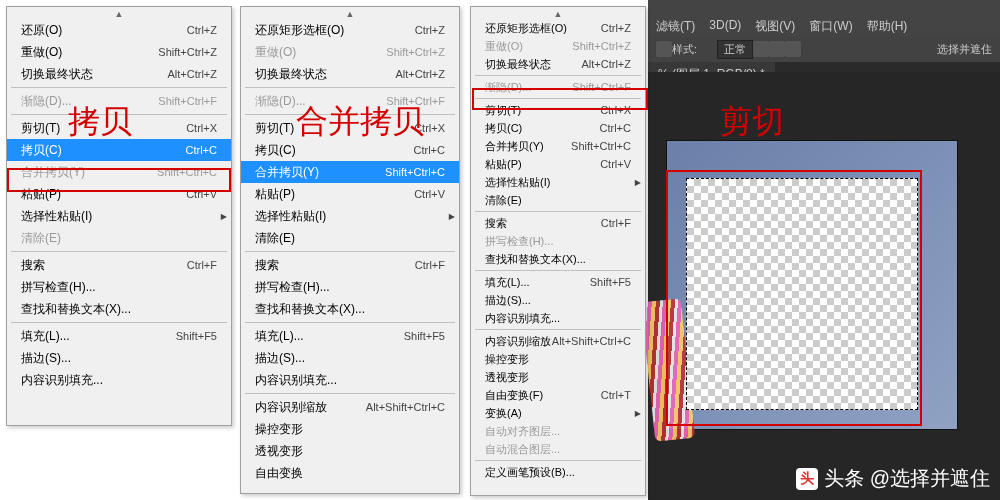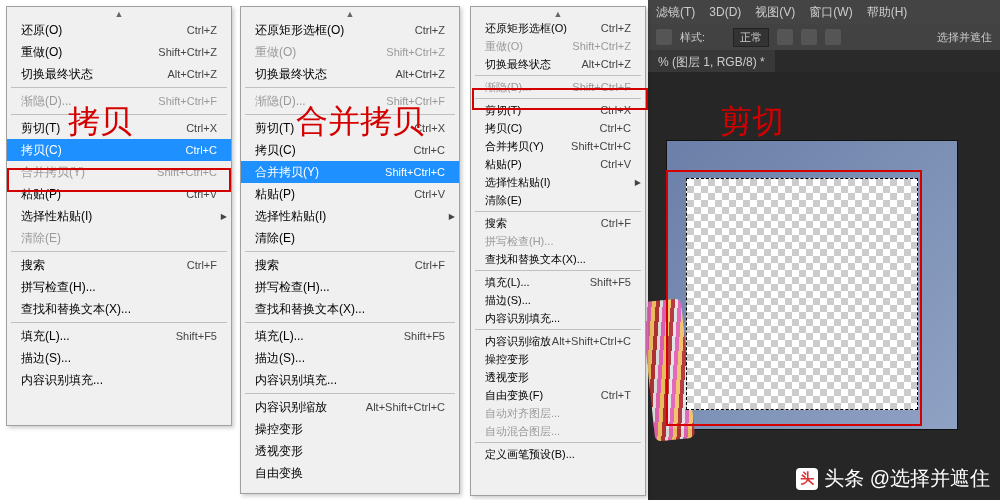--- a/index.html
+++ b/index.html
@@ -15,22 +15,22 @@
   .menu-item.disabled { color: #9a9a9a; }
   .menu-item .label { white-space: nowrap; }
   .menu-item .shortcut { color: #444; font-size: 11px; }
   .menu-item.disabled .shortcut { color: #9a9a9a; }
   .menu-item.selected { background: #1e90ff; color: #fff; }
   .menu-item.selected .shortcut { color: #fff; }
   .sep { height: 1px; background: #c0c0c0; margin: 2px 4px; }
   .red-box { position: absolute; border: 2px solid #d40000; pointer-events: none; }
   .red-text { position: absolute; color: #d40000; font-family: "KaiTi","STKaiti",serif; font-size: 32px; font-weight: 500; pointer-events: none; }
   .ps-bg { position: absolute; left: 648px; top: 0; width: 352px; height: 500px; background: #2a2a2a; }
-  .ps-menubar { display: flex; gap: 14px; padding: 12px 8px; color: #ccc; font-size: 12px; background: #444; height: 22px; align-items: center; }
-  .ps-toolbar { display: flex; gap: 8px; padding: 4px 8px; color: #ccc; font-size: 11px; background: #424242; height: 26px; align-items: center; }
+  .ps-menubar { display: flex; gap: 14px; padding: 18px 8px; color: #ccc; font-size: 12px; background: #444; height: 22px; }
+  .ps-toolbar { display: flex; padding: 4px 8px; color: #ccc; font-size: 11px; background: #424242; height: 26px; align-items: center; }
   .ps-select { background: #333; color: #ccc; border: 1px solid #222; padding: 1px 6px; font-size: 11px; margin-left: 20px; }
   .ps-tab { padding: 4px 10px; color: #ccc; font-size: 12px; background: #383838; display: inline-block; }
   .ps-canvas-wrap { position: absolute; left: 648px; top: 72px; width: 352px; height: 428px; background: #262626; }
   .ps-ruler-h { position: absolute; left: 666px; top: 72px; width: 334px; height: 16px; background: #3a3a3a; color: #999; font-size: 8px; display:flex; align-items:center; overflow:hidden;}
   .ps-ruler-h span { margin-left: 30px; }
   .ps-image { position: absolute; left: 666px; top: 140px; width: 292px; height: 290px; background: linear-gradient(135deg,#6b7fa8,#8fa2c4); border: 1px solid #111; overflow: hidden;}
   .ps-cut { position: absolute; left: 686px; top: 178px; width: 232px; height: 232px;
     background-image:
       linear-gradient(45deg,#ccc 25%,transparent 25%),
       linear-gradient(-45deg,#ccc 25%,transparent 25%),
@@ -306,20 +306,23 @@
       <div class="menu-item" style="height: 18px; font-size: 11px;">
         <span class="label">操控变形</span>
       </div>
       <div class="menu-item" style="height: 18px; font-size: 11px;">
         <span class="label">透视变形</span>
       </div>
       <div class="menu-item" style="height: 18px; font-size: 11px;">
         <span class="label">自由变换(F)</span>
         <span class="shortcut">Ctrl+T</span>
       </div>
+      <div class="menu-item sub" style="height: 18px; font-size: 11px;">
+        <span class="label">变换(A)</span>
+      </div>
       <div class="menu-item disabled" style="height: 18px; font-size: 11px;">
         <span class="label">自动对齐图层...</span>
       </div>
       <div class="menu-item disabled" style="height: 18px; font-size: 11px;">
         <span class="label">自动混合图层...</span>
       </div>
       <div class="sep"></div>
       <div class="menu-item" style="height: 18px; font-size: 11px;">
         <span class="label">定义画笔预设(B)...</span>
       </div>

